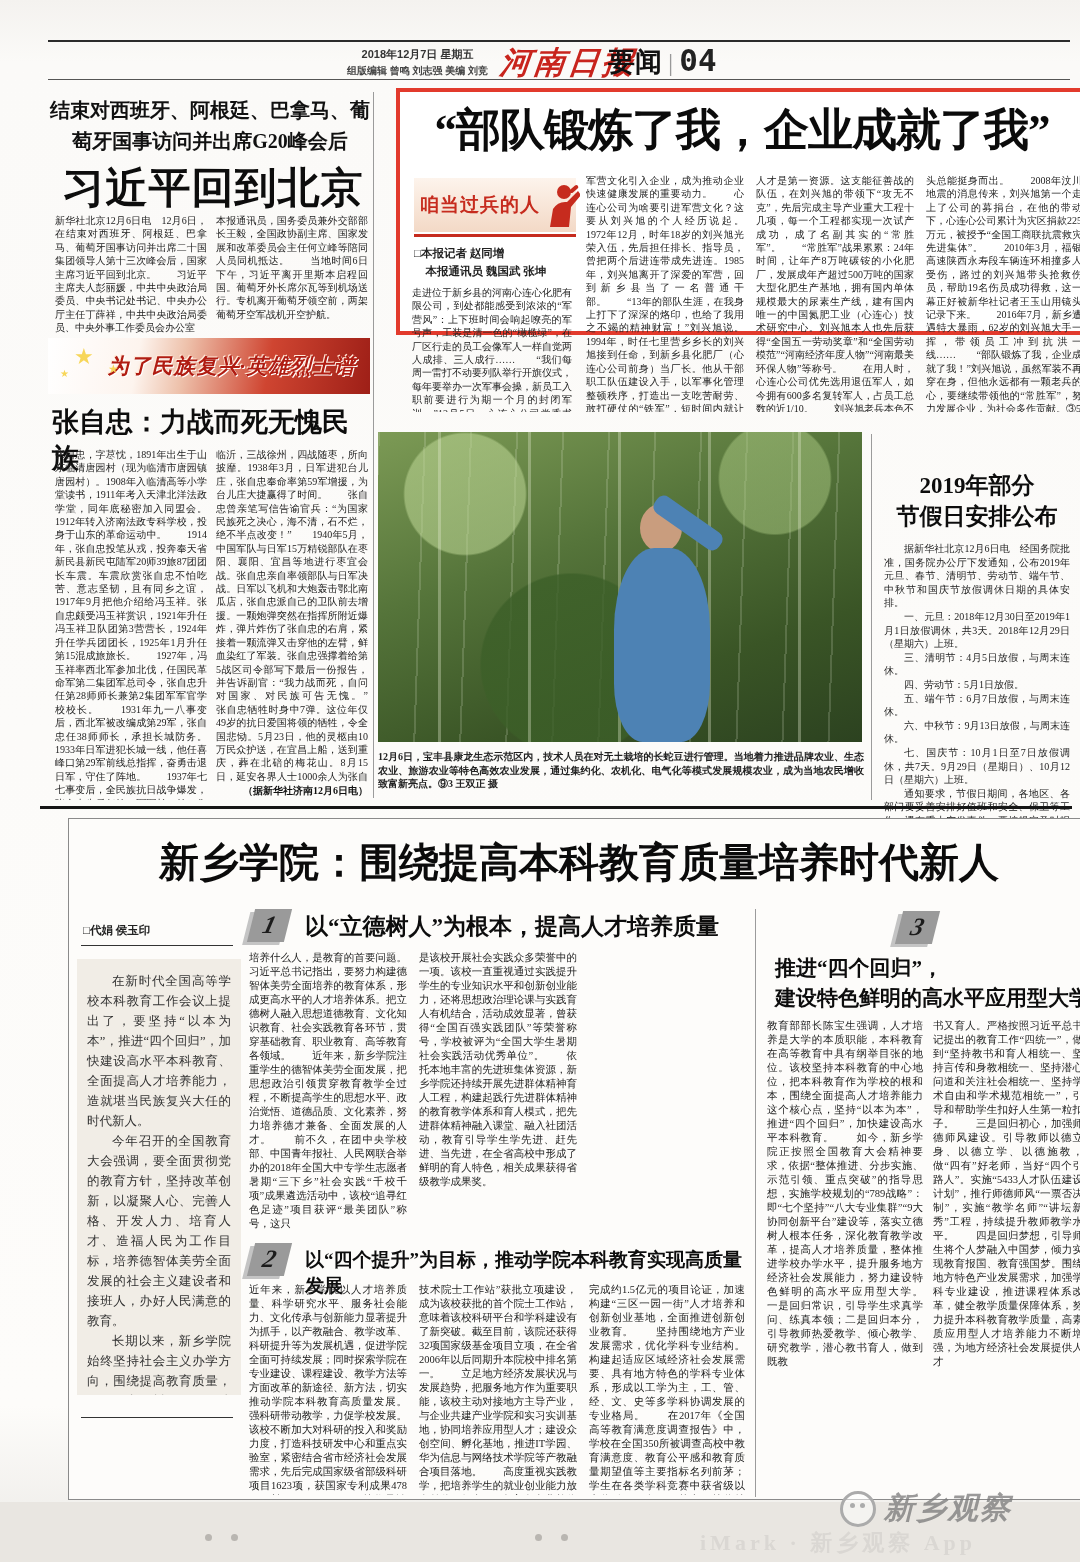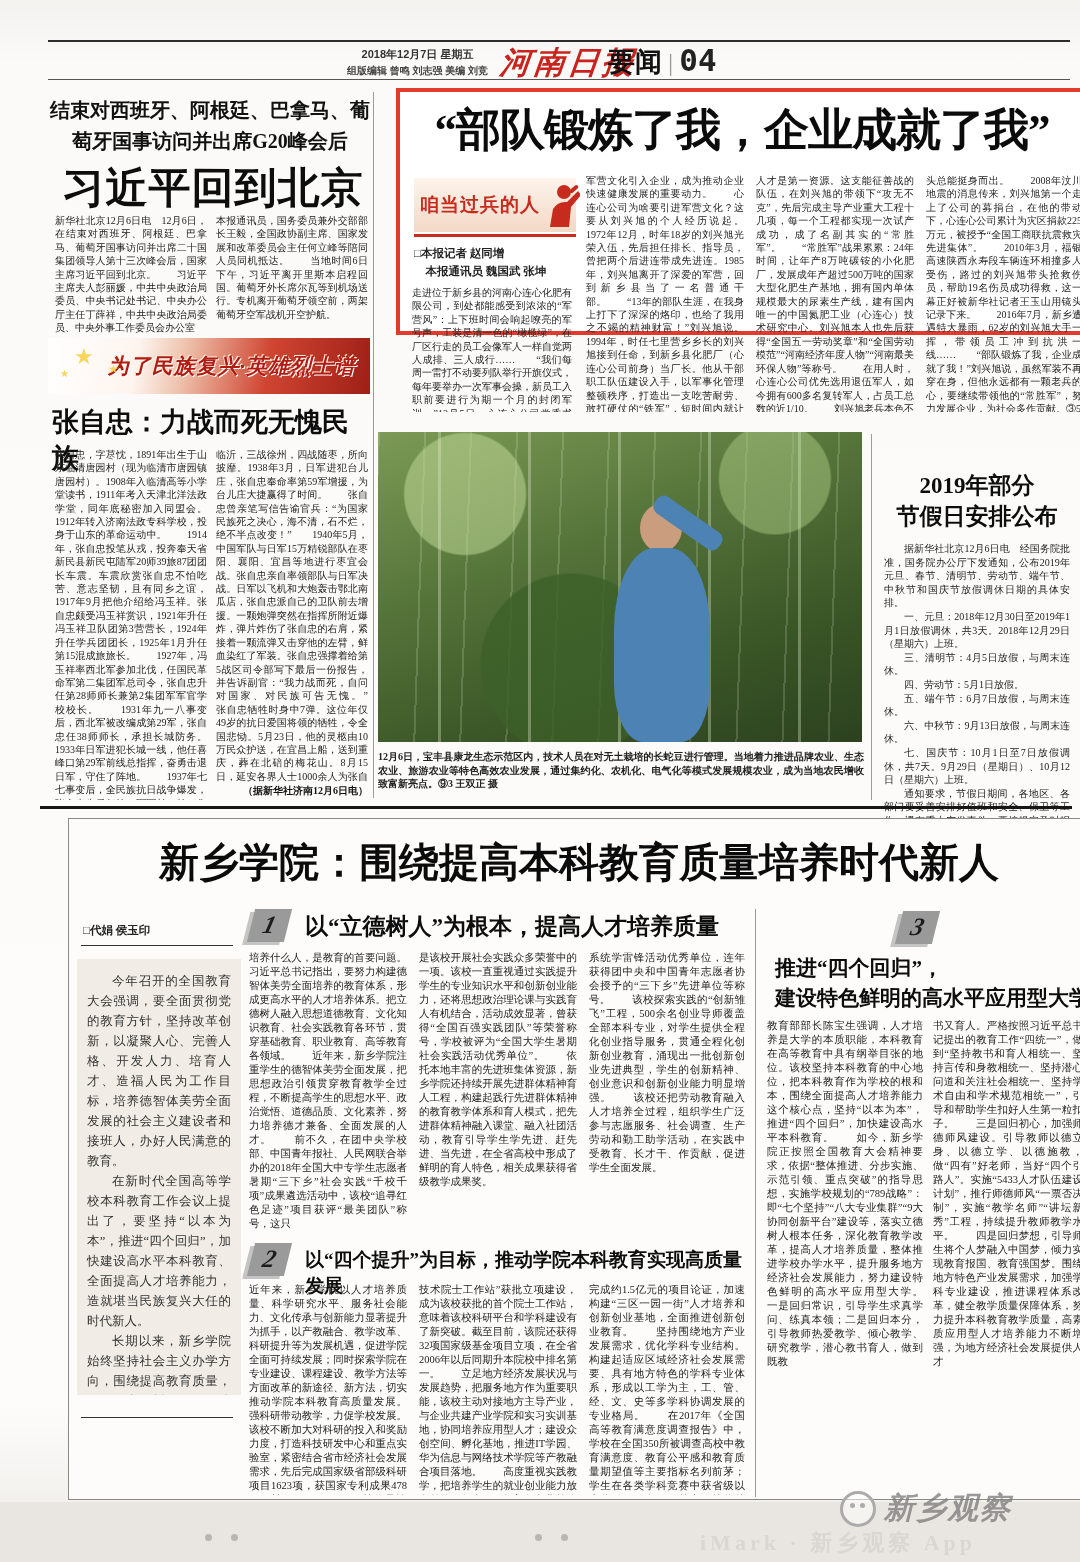--- a/index.html
+++ b/index.html
@@ -162,33 +162,32 @@
   </div>
 
   <div class="abs" style="left:40px;top:806px;width:1032px;height:3px;background:#161616;"></div>
 
   <div class="abs bigbox" style="left:48px;top:818px;width:1022px;height:682px;">
     <div class="abs college-head" style="left:0;top:16px;width:100%;">新乡学院：围绕提高本科教育质量培养时代新人</div>
 
     <div class="abs side-byline" style="left:14px;top:104px;">□代娟 侯玉印</div>
     <div class="abs" style="left:12px;top:126px;width:152px;height:1px;background:#333;"></div>
     <div class="abs side-panel" style="left:8px;top:140px;width:164px;height:436px;">
+      <p>在新时代全国高等学校本科教育工作会议上提出了，要坚持“以本为本”，推进“四个回归”，加快建设高水平本科教育、全面提高人才培养能力，造就堪当民族复兴大任的时代新人。</p>
       <p>今年召开的全国教育大会强调，要全面贯彻党的教育方针，坚持改革创新，以凝聚人心、完善人格、开发人力、培育人才、造福人民为工作目标，培养德智体美劳全面发展的社会主义建设者和接班人，办好人民满意的教育。</p>
-      <p>在新时代全国高等学校本科教育工作会议上提出了，要坚持“以本为本”，推进“四个回归”，加快建设高水平本科教育、全面提高人才培养能力，造就堪当民族复兴大任的时代新人。</p>
       <p>长期以来，新乡学院始终坚持社会主义办学方向，围绕提高教育质量，始终把立德树人放在人才培养的核心地位，坚持“地方应用型本科院校”的精准定位，实施了“质量立校、人才强校、科技兴校、特色名校、文化厚校、开放活校”六大战略，推动应用型本科教育内涵发展，以实际行动贯彻落实全国教育大会和新时代全国高等学校本科教育工作会议精神。</p>
     </div>
     <div class="abs" style="left:12px;top:598px;width:152px;height:1px;background:#333;"></div>
 
     <div class="abs vrule" style="left:686px;top:90px;height:588px;"></div>
 
     <span class="abs secnum" style="left:182px;top:90px;">1</span>
     <div class="abs sec-head" style="left:236px;top:92px;width:440px;">以“立德树人”为根本，提高人才培养质量</div>
     <div class="abs bodycol" style="left:180px;top:132px;width:158px;height:286px;font-size:10.5px;line-height:14px;">培养什么人，是教育的首要问题。习近平总书记指出，要努力构建德智体美劳全面培养的教育体系，形成更高水平的人才培养体系。把立德树人融入思想道德教育、文化知识教育、社会实践教育各环节，贯穿基础教育、职业教育、高等教育各领域。　　近年来，新乡学院注重学生的德智体美劳全面发展，把思想政治引领贯穿教育教学全过程，不断提高学生的思想水平、政治觉悟、道德品质、文化素养，努力培养德才兼备、全面发展的人才。　　前不久，在团中央学校部、中国青年报社、人民网联合举办的2018年全国大中专学生志愿者暑期“三下乡”社会实践“千校千项”成果遴选活动中，该校“追寻红色足迹”项目获评“最美团队”称号，这只</div>
     <div class="abs bodycol" style="left:350px;top:132px;width:158px;height:286px;font-size:10.5px;line-height:14px;">是该校开展社会实践众多荣誉中的一项。该校一直重视通过实践提升学生的专业知识水平和创新创业能力，还将思想政治理论课与实践育人有机结合，活动成效显著，曾获得“全国百强实践团队”等荣誉称号，学校被评为“全国大学生暑期社会实践活动优秀单位”。　　依托本地丰富的先进班集体资源，新乡学院还持续开展先进群体精神育人工程，构建起践行先进群体精神的教育教学体系和育人模式，把先进群体精神融入课堂、融入社团活动，教育引导学生学先进、赶先进、当先进，在全省高校中形成了鲜明的育人特色，相关成果获得省级教学成果奖。</div>
-    <div class="abs bodycol" style="left:520px;top:132px;width:156px;height:286px;font-size:10.5px;line-height:14px;">系统学雷锋活动优秀单位，连年获得团中央和中国青年志愿者协会授予的“三下乡”先进单位等称号。　　该校探索实践的“创新雏飞”工程，500余名创业导师覆盖全部本科专业，对学生提供全程化创业指导服务，贯通全程化创新创业教育，涌现出一批创新创业先进典型，学生的创新精神、创业意识和创新创业能力明显增强。　　该校还把劳动教育融入人才培养全过程，组织学生广泛参与志愿服务、社会调查、生产劳动和勤工助学活动，在实践中受教育、长才干、作贡献，促进学生全面发展。</div>
 
     <span class="abs secnum" style="left:182px;top:424px;">2</span>
     <div class="abs sec-head-s" style="left:236px;top:428px;width:450px;">以“四个提升”为目标，推动学院本科教育实现高质量发展</div>
     <div class="abs bodycol" style="left:180px;top:464px;width:158px;height:212px;font-size:10.5px;line-height:14px;">近年来，新乡学院以人才培养质量、科学研究水平、服务社会能力、文化传承与创新能力显著提升为抓手，以产教融合、教学改革、科研提升等为发展机遇，促进学院全面可持续发展；同时探索学院在专业建设、课程建设、教学方法等方面改革的新途径、新方法，切实推动学院本科教育高质量发展。　　强科研带动教学，力促学校发展。该校不断加大对科研的投入和奖励力度，打造科技研发中心和重点实验室，紧密结合省市经济社会发展需求，先后完成国家级省部级科研项目1623项，获国家专利成果478项，被SCI、EI、CSSCI等收录论文共673篇，获国家发明专利600多件；参与研发了“新乡号”卫星、“蟠龙号”盾构机等项目，锂电池等新能源材料研发、绿色高分子材料制备工艺等一批成果实现转化。　　不久前，新乡学院化学化工学院申请的“河南省光电功能材料与器件工程</div>
     <div class="abs bodycol" style="left:350px;top:464px;width:158px;height:212px;font-size:10.5px;line-height:14px;">技术院士工作站”获批立项建设，成为该校获批的首个院士工作站，意味着该校科研平台和学科建设有了新突破。截至目前，该院还获得32项国家级基金项目立项，在全省2006年以后同期升本院校中排名第一。　　立足地方经济发展状况与发展趋势，把服务地方作为重要职能，该校主动对接地方主导产业，与企业共建产业学院和实习实训基地，协同培养应用型人才；建设众创空间、孵化基地，推进IT学园、华为信息与网络技术学院等产教融合项目落地。　　高度重视实践教学，把培养学生的就业创业能力放在首位，已与150余家企事业单位组建协同育人创新联盟，形成产业需求与人才培养同频共振的机制；建成3D打印创新实验室等35个校内实验实训平台和146个校外实习实训基地，为学生实践能力培养提供有力支撑。</div>
     <div class="abs bodycol" style="left:520px;top:464px;width:156px;height:212px;font-size:10.5px;line-height:14px;">完成约1.5亿元的项目论证，加速构建“三区一园一街”人才培养和创新创业基地，全面推进创新创业教育。　　坚持围绕地方产业发展需求，优化学科专业结构。构建起适应区域经济社会发展需要、具有地方特色的学科专业体系，形成以工学为主，工、管、经、文、史等多学科协调发展的专业格局。　　在2017年《全国高等教育满意度调查报告》中，学校在全国350所被调查高校中教育满意度、教育公平感和教育质量期望值等主要指标名列前茅；学生在各类学科竞赛中获省级以上奖励1500多项，其中一等奖就达150多项。应届毕业生年底就业率保持在95%以上，毕业生工作岗位与专业对口度达75%，用人单位对该校毕业生总体满意度达95%以上。</div>
 
     <span class="abs secnum" style="left:830px;top:92px;">3</span>
     <div class="abs sec-head-3" style="left:706px;top:134px;width:340px;">
       <div>推进“四个回归”，</div>

